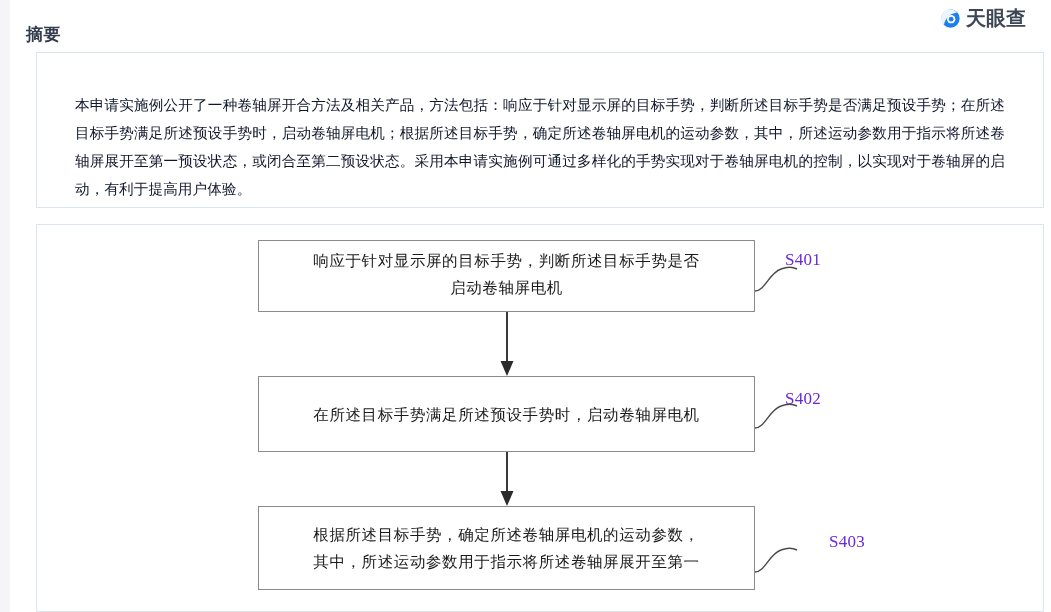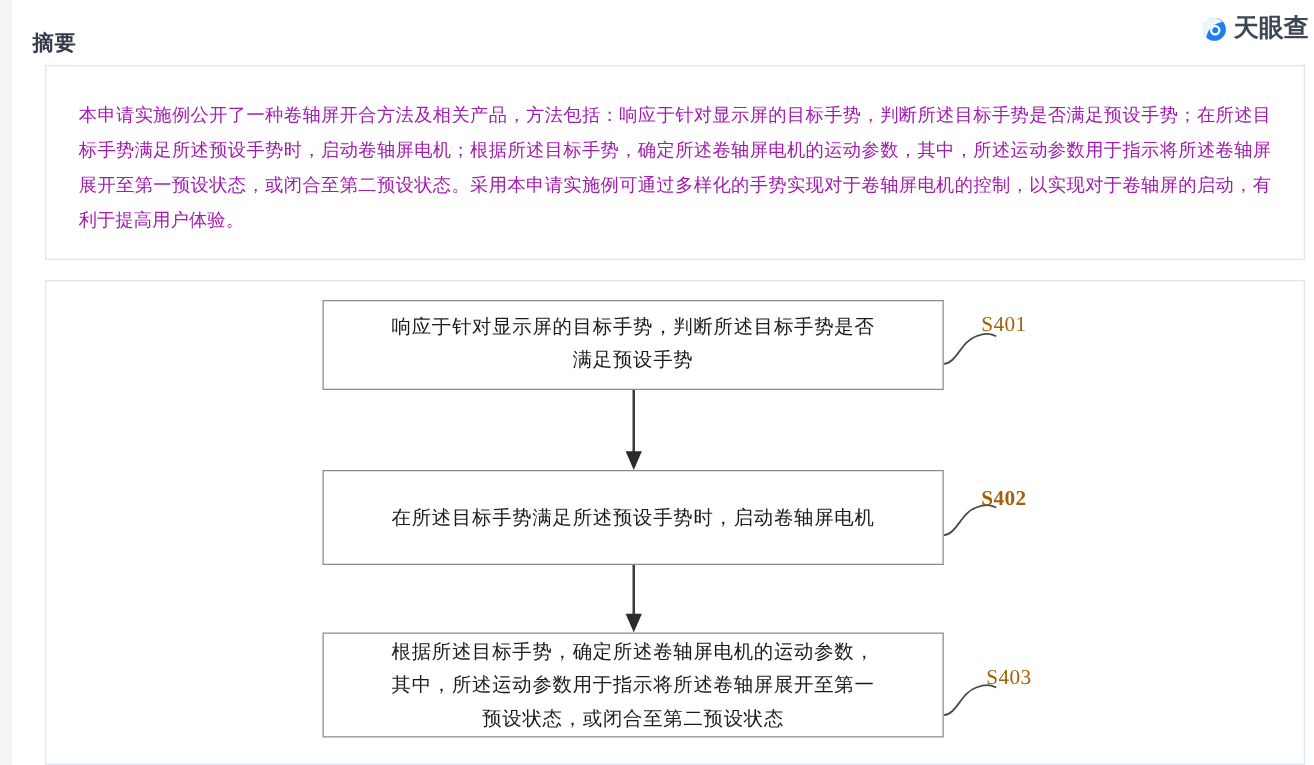--- a/index.html
+++ b/index.html
@@ -48,24 +48,24 @@
     top: 23px;
     font-size: 17px;
     font-weight: bold;
     color: #333b4c;
     letter-spacing: 0.5px;
     line-height: 24px;
   }
 
   .brand {
     position: absolute;
-    right: 4px;
+    right: 25px;
     top: 8px;
     display: flex;
-    align-items: flex-end;
+    align-items: flex-start;
     gap: 5px;
     height: 26px;
   }
   .brand-mark {
     width: 21px;
     height: 21px;
     display: block;
   }
   .brand-text {
     font-size: 20px;
@@ -86,25 +86,25 @@
   }
   .abstract-panel {
     top: 52px;
     width: 1008px;
     height: 156px;
     padding: 22px 22px 16px 22px;
   }
   .abstract-text {
     font-size: 14.6px;
     line-height: 28px;
-    color: #a21caf;
+    color: #0f172a;
     text-align: justify;
     text-justify: inter-ideograph;
     letter-spacing: 0.1px;
-    margin: 4px;
+    margin: 16px;
   }
 
   
   .figure-panel {
     top: 224px;
     width: 1008px;
     height: 388px;
     padding: 0;
     overflow: hidden;
   }
@@ -143,27 +143,27 @@
     width: 100%;
     height: 100%;
     pointer-events: none;
     overflow: visible;
   }
 
   .step-label {
     position: absolute;
     font-family: "Liberation Serif", "DejaVu Serif", serif;
     font-size: 17px;
-    color: #a16207;
+    color: #6d28d9;
     letter-spacing: 0.3px;
     white-space: nowrap;
   }
   .lbl1 { left: 748px; top: 25px; }
-  .lbl2 { left: 748px; top: 164px; font-weight: bold; }
-  .lbl3 { left: 752px; top: 307px; }
+  .lbl2 { left: 748px; top: 164px; }
+  .lbl3 { left: 792px; top: 307px; }
 </style>
 </head>
 <body>
 
 <div class="left-gutter"></div>
 
 <div class="page">
 
   <div class="header">
     <div class="page-title">摘要</div>
@@ -195,37 +195,36 @@
         <polygon points="470,281 463.5,266 476.5,266" fill="#2b2b2b"></polygon>
 
         <path d="M718 66 C728 66 732 48 744 44 C752 41 756 42 760 44" stroke="#4a4a4a" stroke-width="1.4" fill="none"></path>
         <path d="M718 203 C728 203 732 185 744 181 C752 178 756 179 760 181" stroke="#4a4a4a" stroke-width="1.4" fill="none"></path>
         <path d="M718 347 C728 347 732 329 744 325 C752 322 756 323 760 325" stroke="#4a4a4a" stroke-width="1.4" fill="none"></path>
       </svg>
 
       <div class="flow-box box1">
         <div>
           <span>响应于针对显示屏的目标手势，判断所述目标手势是否</span>
-          <span>满足预设手势</span>
+          <span>启动卷轴屏电机</span>
         </div>
       </div>
       <div class="step-label lbl1">S401</div>
 
       <div class="flow-box box2">
         <div>
           <span>在所述目标手势满足所述预设手势时，启动卷轴屏电机</span>
         </div>
       </div>
       <div class="step-label lbl2">S402</div>
 
       <div class="flow-box box3">
         <div>
           <span>根据所述目标手势，确定所述卷轴屏电机的运动参数，</span>
           <span>其中，所述运动参数用于指示将所述卷轴屏展开至第一</span>
-          <span>预设状态，或闭合至第二预设状态</span>
         </div>
       </div>
       <div class="step-label lbl3">S403</div>
 
     </div>
   </div>
 
 </div>
 
 </body></html>

